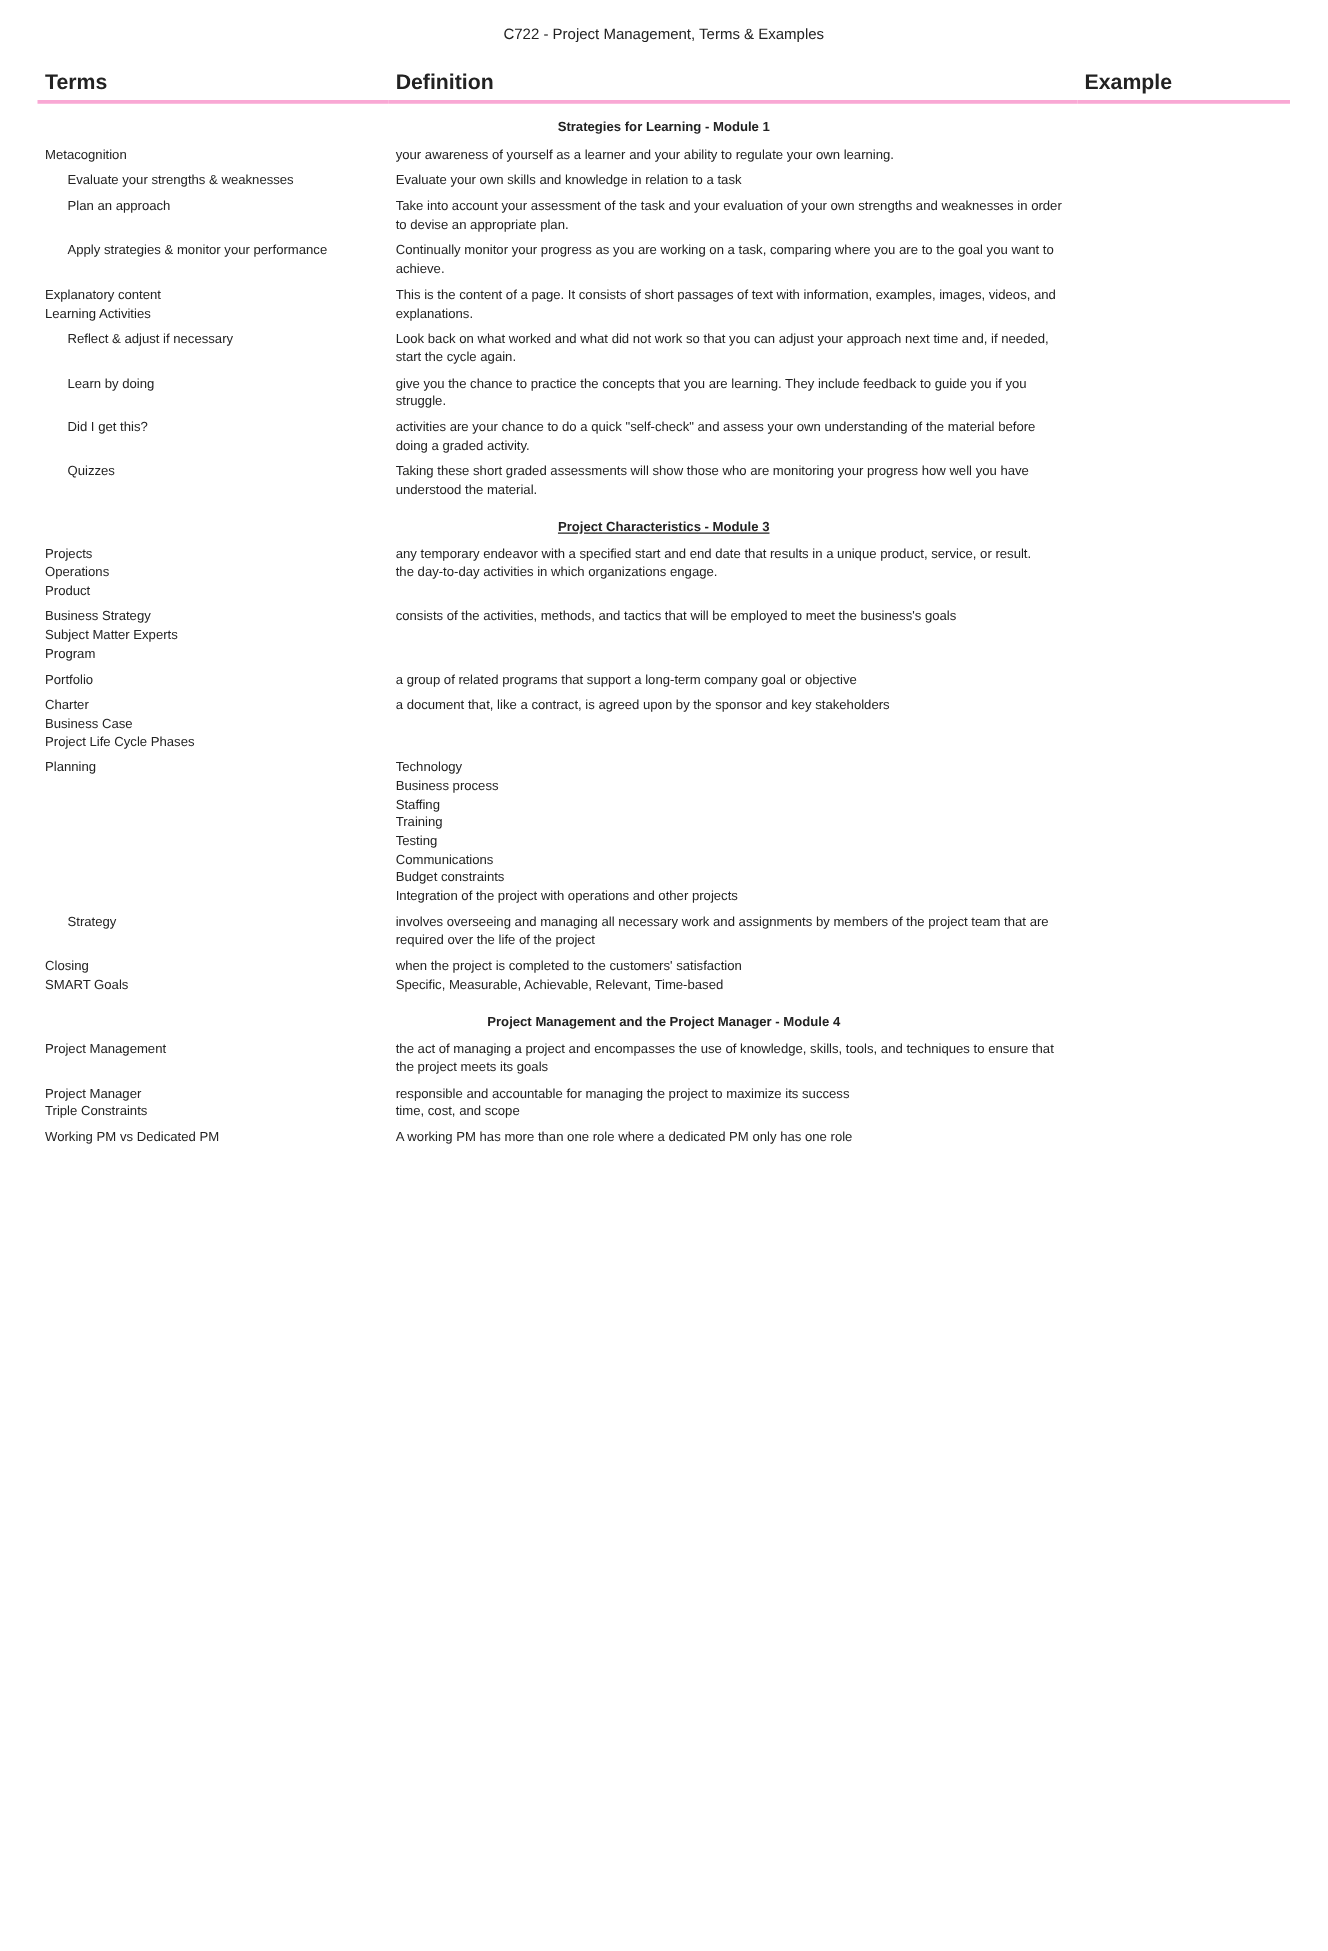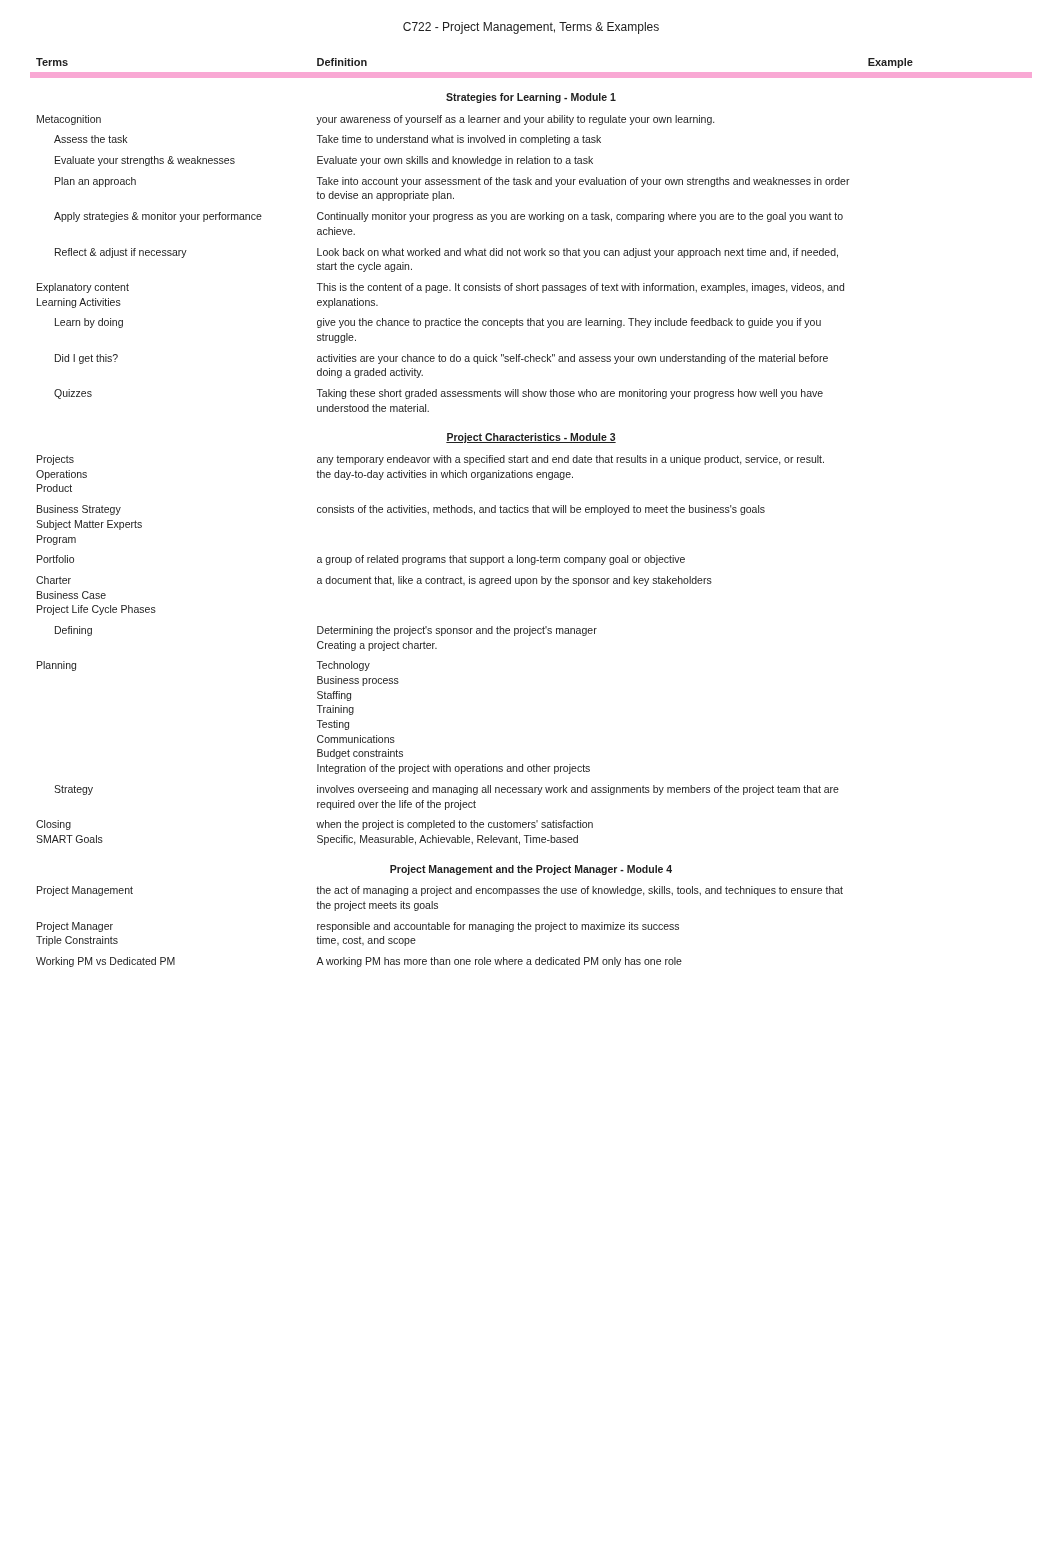--- a/index.html
+++ b/index.html
@@ -17,24 +17,24 @@
       font-weight: normal;
       margin-bottom: 18px;
       color: #222;
     }
     table {
       width: 100%;
       border-collapse: collapse;
     }
     th {
       font-weight: bold;
-      font-size: 11px;
+      font-size: 17px;
       text-align: left;
       padding: 4px 6px;
-      border-bottom: 6px solid #f9a8d4;
+      border-bottom: 3px solid #f9a8d4;
     }
     td {
       font-size: 10.5px;
       padding: 3px 6px;
       vertical-align: top;
       line-height: 1.4;
     }
     .section-header td {
       text-align: center;
       font-weight: bold;
@@ -62,48 +62,43 @@
   <tbody id="table-body">
   <tr class="section-header">
         <td colspan="3" style="text-align: center; font-weight: bold; padding-top: 12px; padding-bottom: 4px;">Strategies for Learning - Module 1</td>
       </tr>
       <tr>
         <td style="white-space: pre-line;">Metacognition</td>
         <td style="white-space: pre-line;">your awareness of yourself as a learner and your ability to regulate your own learning.</td>
         <td></td>
       </tr>
       <tr>
-        <td style="white-space: pre-line; padding-left: 24px;">Assess the task</td>
-        <td style="white-space: pre-line;">Take time to understand what is involved in completing a task</td>
-        <td></td>
-      </tr>
-      <tr>
         <td style="white-space: pre-line; padding-left: 24px;">Evaluate your strengths &amp; weaknesses</td>
         <td style="white-space: pre-line;">Evaluate your own skills and knowledge in relation to a task</td>
         <td></td>
       </tr>
       <tr>
         <td style="white-space: pre-line; padding-left: 24px;">Plan an approach</td>
         <td style="white-space: pre-line;">Take into account your assessment of the task and your evaluation of your own strengths and weaknesses in order to devise an appropriate plan.</td>
         <td></td>
       </tr>
       <tr>
         <td style="white-space: pre-line; padding-left: 24px;">Apply strategies &amp; monitor your performance</td>
         <td style="white-space: pre-line;">Continually monitor your progress as you are working on a task, comparing where you are to the goal you want to achieve.</td>
         <td></td>
       </tr>
       <tr>
-        <td style="white-space: pre-line; padding-left: 24px;">Reflect &amp; adjust if necessary</td>
-        <td style="white-space: pre-line;">Look back on what worked and what did not work so that you can adjust your approach next time and, if needed, start the cycle again.</td>
+        <td style="white-space: pre-line;">Explanatory content
+Learning Activities</td>
+        <td style="white-space: pre-line;">This is the content of a page. It consists of short passages of text with information, examples, images, videos, and explanations.</td>
         <td></td>
       </tr>
       <tr>
-        <td style="white-space: pre-line;">Explanatory content
-Learning Activities</td>
-        <td style="white-space: pre-line;">This is the content of a page. It consists of short passages of text with information, examples, images, videos, and explanations.</td>
+        <td style="white-space: pre-line; padding-left: 24px;">Reflect &amp; adjust if necessary</td>
+        <td style="white-space: pre-line;">Look back on what worked and what did not work so that you can adjust your approach next time and, if needed, start the cycle again.</td>
         <td></td>
       </tr>
       <tr>
         <td style="white-space: pre-line; padding-left: 24px; margin-top: 16px;">Learn by doing</td>
         <td style="white-space: pre-line;">give you the chance to practice the concepts that you are learning. They include feedback to guide you if you struggle.</td>
         <td></td>
       </tr>
       <tr>
         <td style="white-space: pre-line; padding-left: 24px;">Did I get this?</td>
         <td style="white-space: pre-line;">activities are your chance to do a quick "self-check" and assess your own understanding of the material before doing a graded activity.</td>
@@ -135,26 +130,20 @@
       <tr>
         <td style="white-space: pre-line;">Portfolio</td>
         <td style="white-space: pre-line;">a group of related programs that support a long-term company goal or objective</td>
         <td></td>
       </tr>
       <tr>
         <td style="white-space: pre-line;">Charter
 Business Case
 Project Life Cycle Phases</td>
         <td style="white-space: pre-line;">a document that, like a contract, is agreed upon by the sponsor and key stakeholders</td>
-        <td></td>
-      </tr>
-      <tr>
-        <td style="white-space: pre-line; padding-left: 24px;">Defining</td>
-        <td style="white-space: pre-line;">Determining the project's sponsor and the project's manager
-Creating a project charter.</td>
         <td></td>
       </tr>
       <tr>
         <td style="white-space: pre-line;">Planning</td>
         <td style="white-space: pre-line;">Technology
 Business process
 Staffing
 Training
 Testing
 Communications

